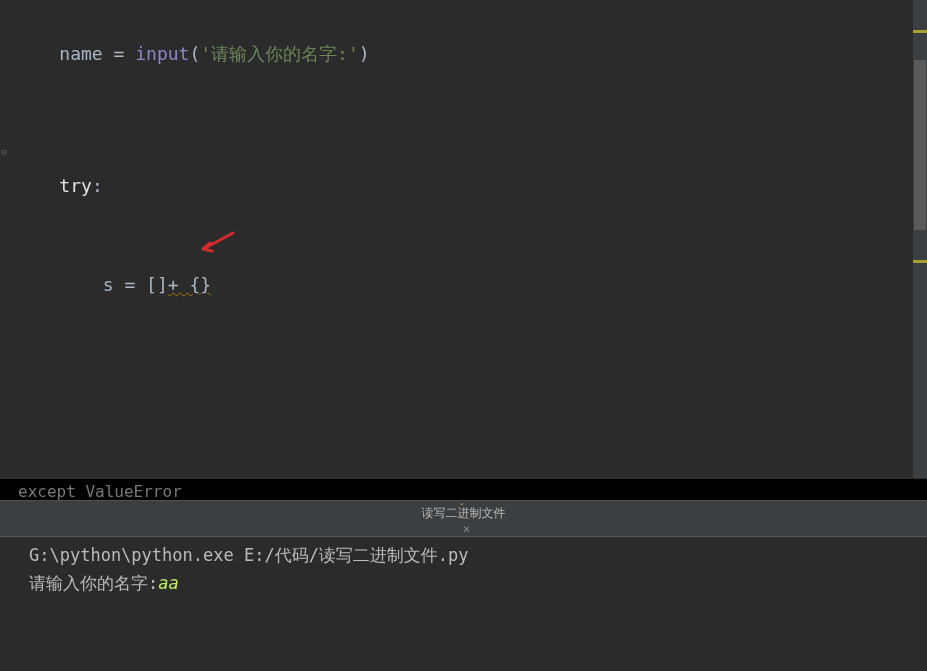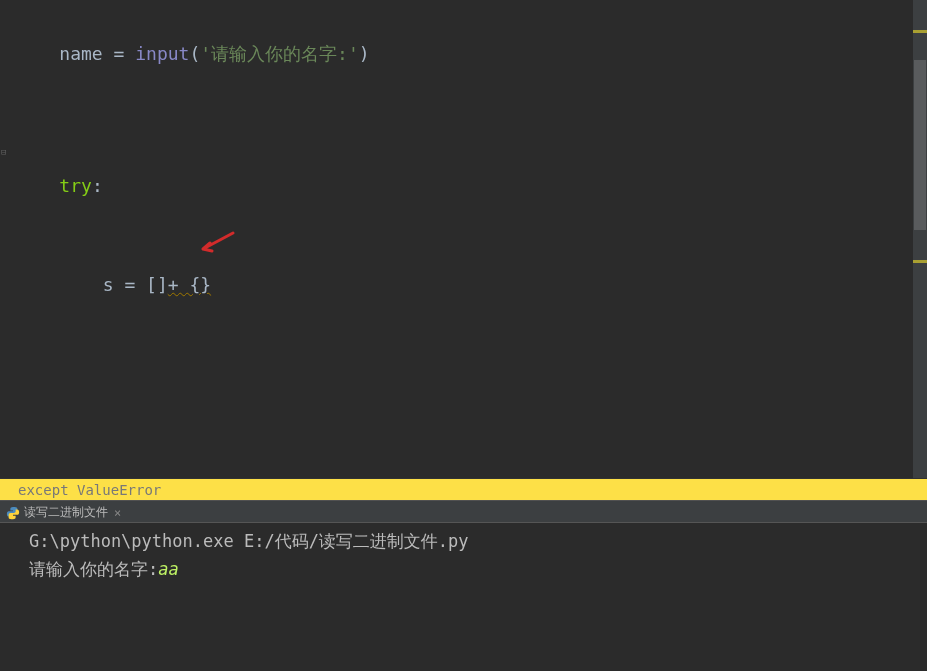--- a/index.html
+++ b/index.html
@@ -34,45 +34,46 @@
       width: 12px;
       color: #606060;
       font-size: 9px;
       vertical-align: middle;
       position: absolute;
       left: -1px;
     }
     .code-content {
       padding-left: 14px;
     }
-    .kw { color: #84cc16; }
+    .kw { color: #e5e5e5; }
     .builtin { color: #8888c6; }
     .str { color: #6a8759; }
     .ident { color: #a9b7c6; }
     .warn-underline {
       text-decoration: underline wavy #a07800;
       text-decoration-thickness: 1px;
     }
     .breadcrumb {
-      background: #fde047;
+      background: #000000;
       padding: 3px 18px;
-      font-size: 14px;
+      font-size: 16px;
       color: #787878;
       border-top: 1px solid #323232;
       height: 22px;
     }
     .terminal-tabs {
       background: #3c3f41;
       padding: 2px 6px 0 6px;
       font-size: 12px;
       color: #bbbbbb;
       border-top: 1px solid #515151;
-      height: 22px;
+      height: 36px;
       display: flex;
       align-items: center;
+      flex-direction: column;
     }
     .tab-icon {
       width: 14px;
       height: 14px;
       margin-right: 4px;
     }
     .tab-close {
       margin-left: 6px;
       color: #888;
       font-size: 12px;

